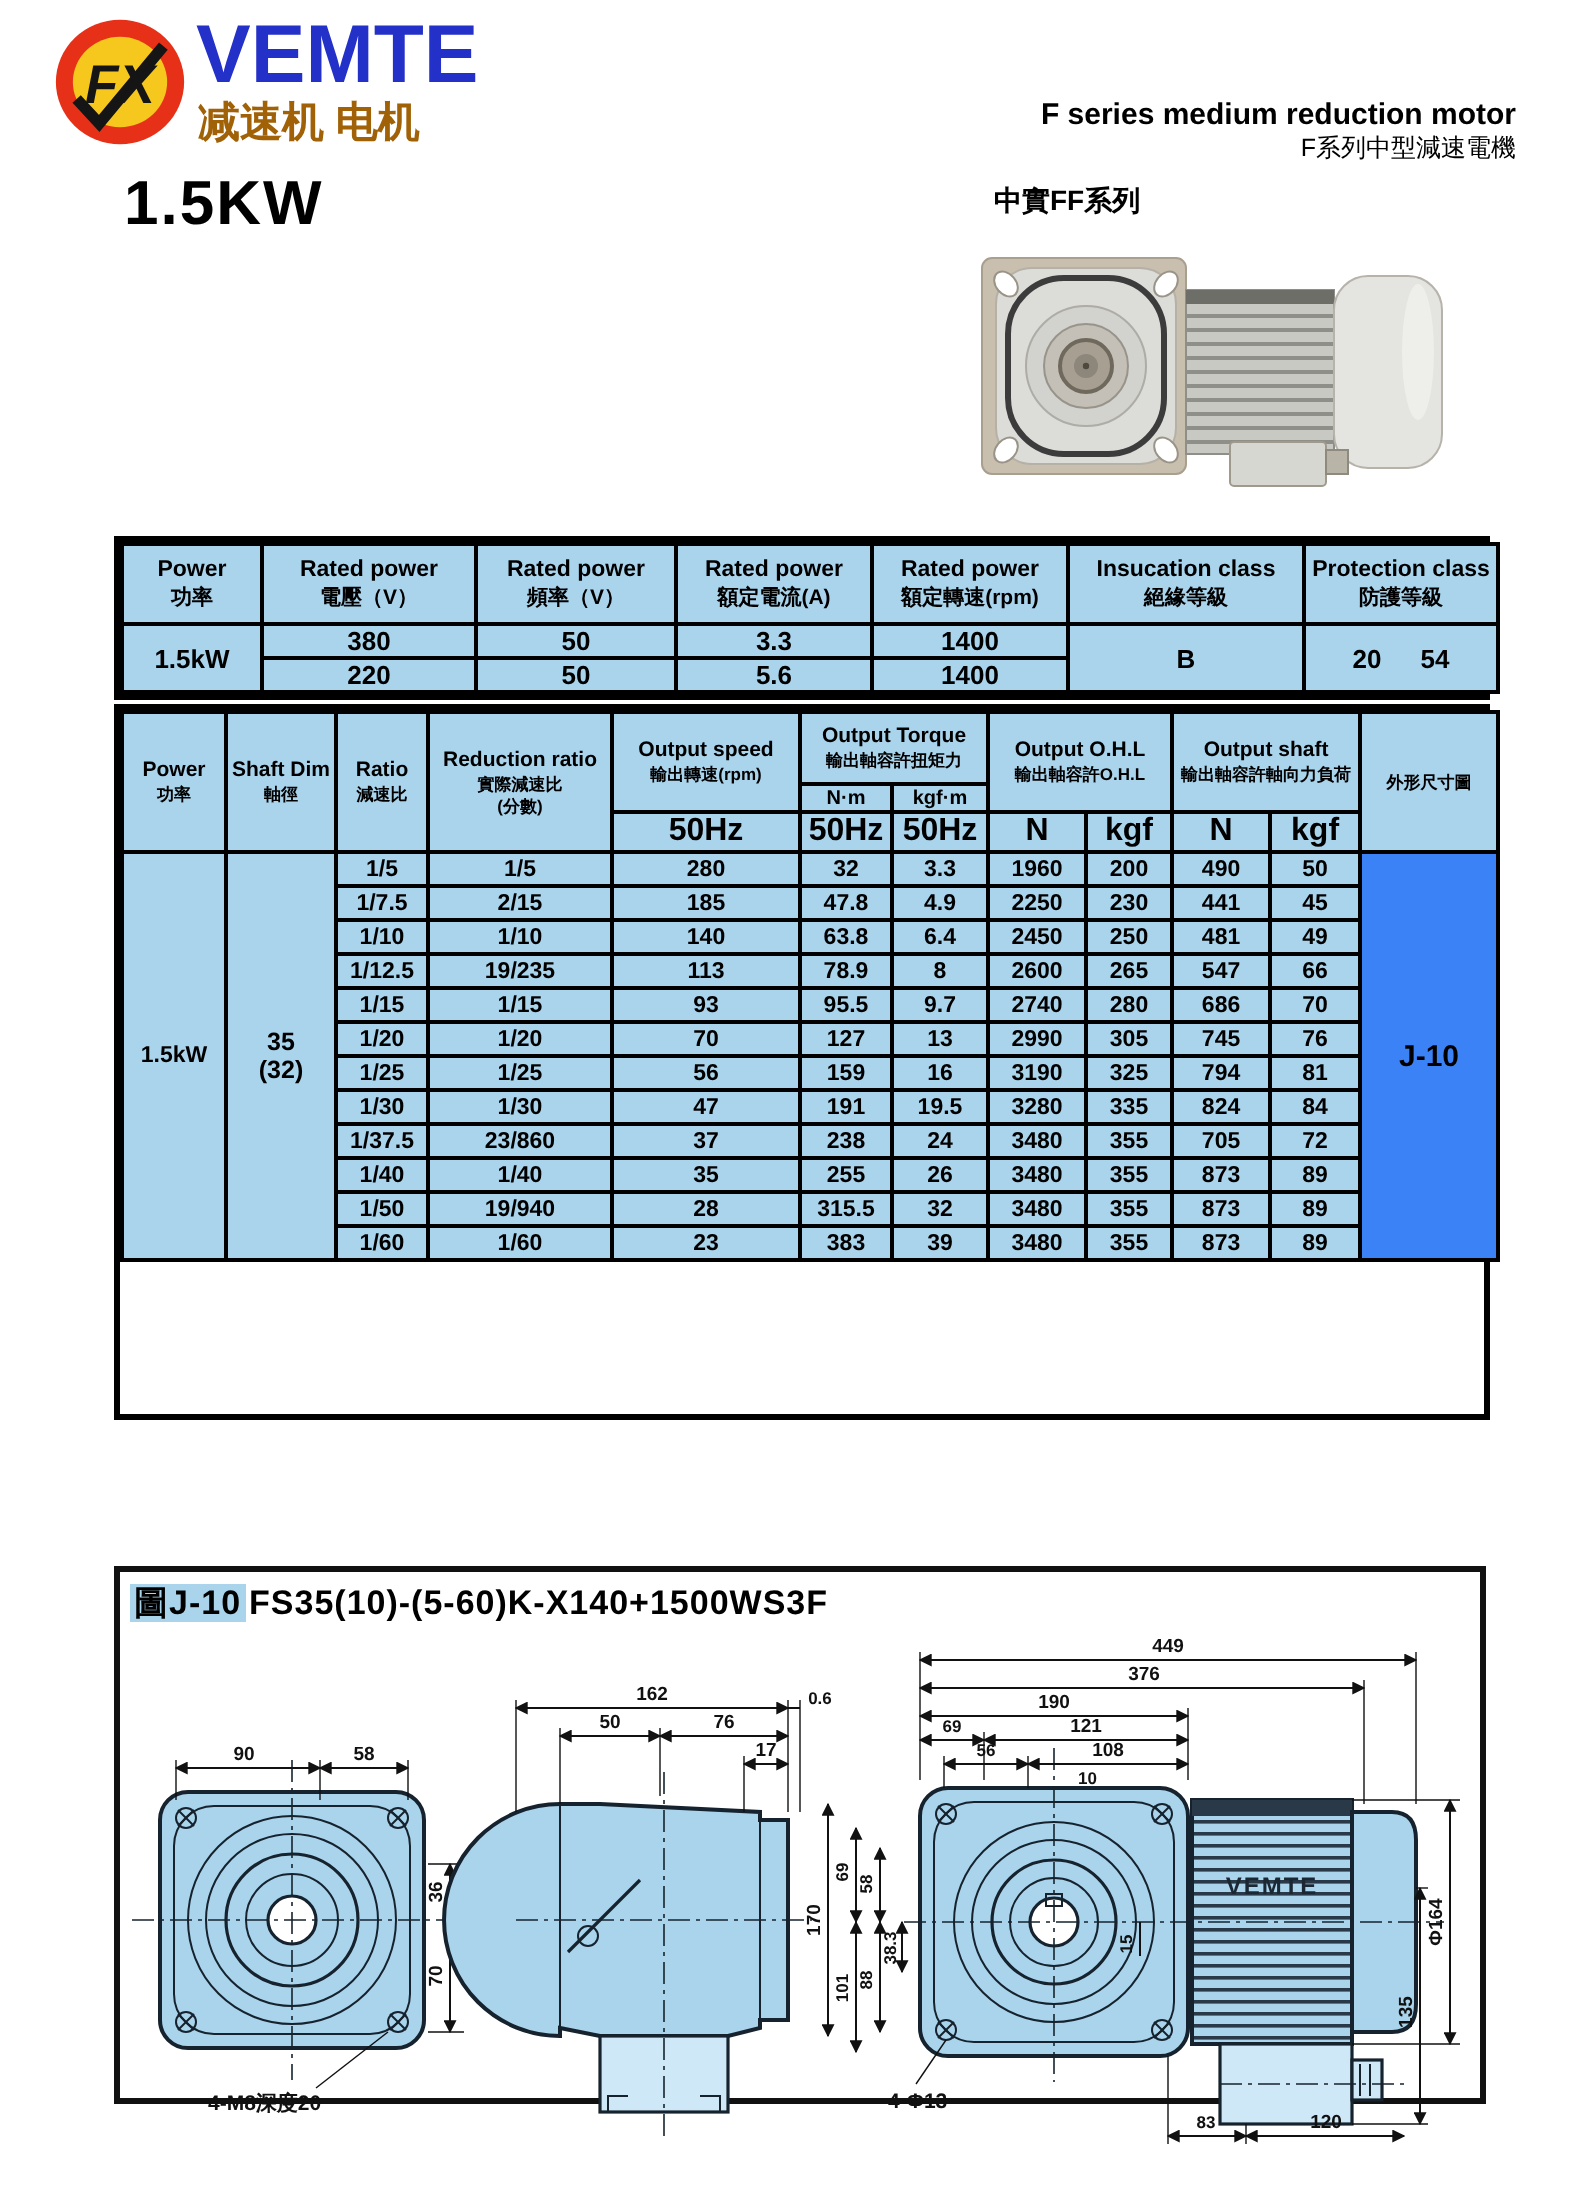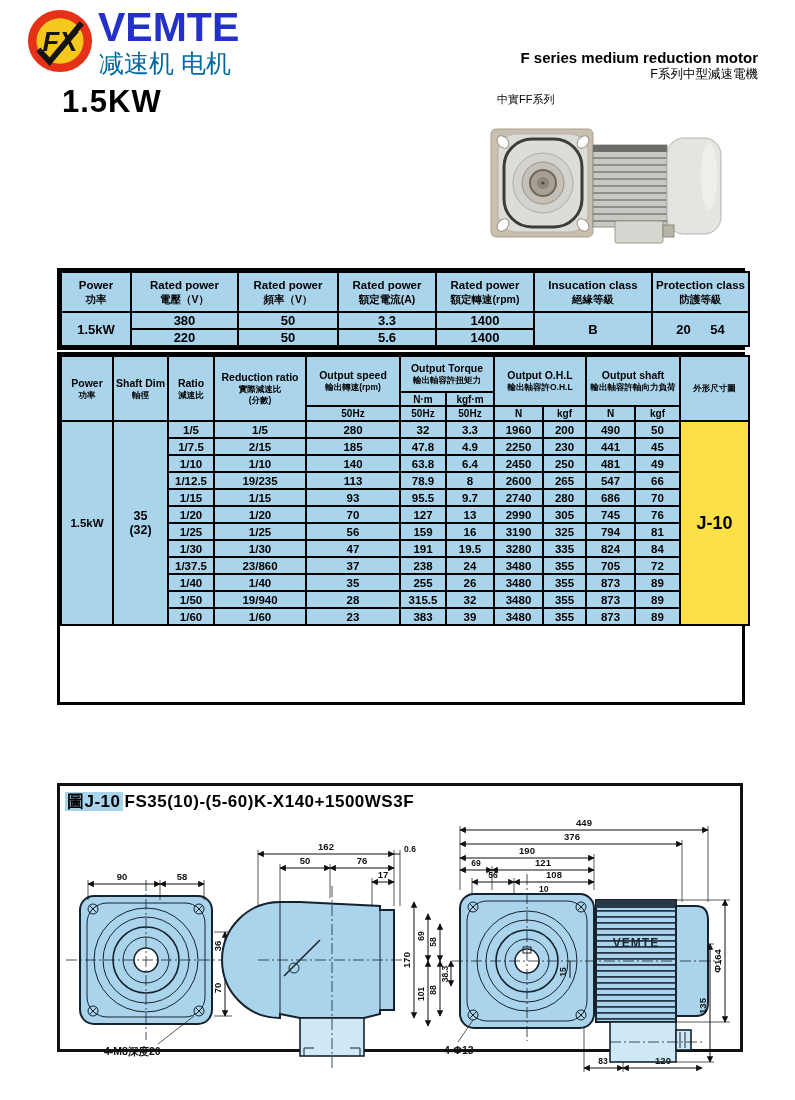--- a/index.html
+++ b/index.html
@@ -1,42 +1,42 @@
 <!DOCTYPE html>
 <html><head>
 <meta charset="utf-8">
 <style>
   *{margin:0;padding:0;box-sizing:border-box}
   html,body{background:#fff}
   body{width:795px;height:1100px;position:relative;font-family:"Liberation Sans",sans-serif;color:#000;overflow:hidden}
   .abs{position:absolute}
   
   .brand{left:98px;top:4px;font-size:41px;font-weight:900;color:#2431c8;letter-spacing:0px}
-  .brand-sub{left:99px;top:47px;font-size:25px;font-weight:400;color:#0369a1}
+  .brand-sub{left:99px;top:47px;font-size:21px;font-weight:700;color:#a16207}
   .series-en{right:37px;top:49px;font-size:15px;font-weight:700}
   .series-zh{right:37px;top:66px;font-size:12.5px;font-weight:400}
   .power-title{left:62px;top:84px;font-size:31px;font-weight:800;letter-spacing:1px}
-  .series-label{left:497px;top:92px;font-size:11px;font-weight:400}
+  .series-label{left:497px;top:92px;font-size:14px;font-weight:700}
   
   .tbl-wrap{left:57px;width:688px;border:3px solid #000;background:#fff}
   .t{border-collapse:collapse;width:100%;table-layout:fixed}
   .t td,.t th{border:2px solid #000;background:#a9d4ec;text-align:center;vertical-align:middle;font-weight:700;padding:0}
   .h-en{display:block;font-size:11.5px;line-height:1.25}
   .h-zh{display:block;font-size:10.5px;line-height:1.25}
   #table1 th{height:40px}
   #table1 td{height:17px;font-size:13px}
   #table1 .prot{word-spacing:16px}
   #table2 .hA{height:36px}
   #table2 .hA .h-en{font-size:10.5px}
   #table2 .hA .h-zh{font-size:8.5px}
   #table2 .hB td{height:14px;font-size:10px}
-  #table2 .hC td{height:15px;font-size:10px}
+  #table2 .hC td{height:15px;font-size:16px}
   #table2 tbody td{height:17px;font-size:11.5px}
   #table2 .cell-shaft{white-space:pre-line;font-size:12.5px}
-  #table2 .cell-ref{background:#fde047;font-size:18px}
+  #table2 .cell-ref{background:#3b82f6;font-size:15px}
   .t2-spacer{height:76px;background:#fff}
   
   .notes{left:57px;top:707px;font-size:13.5px;font-weight:700;line-height:1.5}
   .notes .ind{padding-left:37px}
   
   .draw-box{left:57px;top:783px;width:686px;height:269px;border:3px solid #111;background:#fff}
   .draw-title{position:absolute;left:5px;top:4px;font-size:17px;font-weight:800;letter-spacing:.5px}
   .draw-ref{background:#a9d4ec;padding:0 2px;margin-right:2px}
   .drawing-svg{position:absolute;left:2px;top:30px}
   

